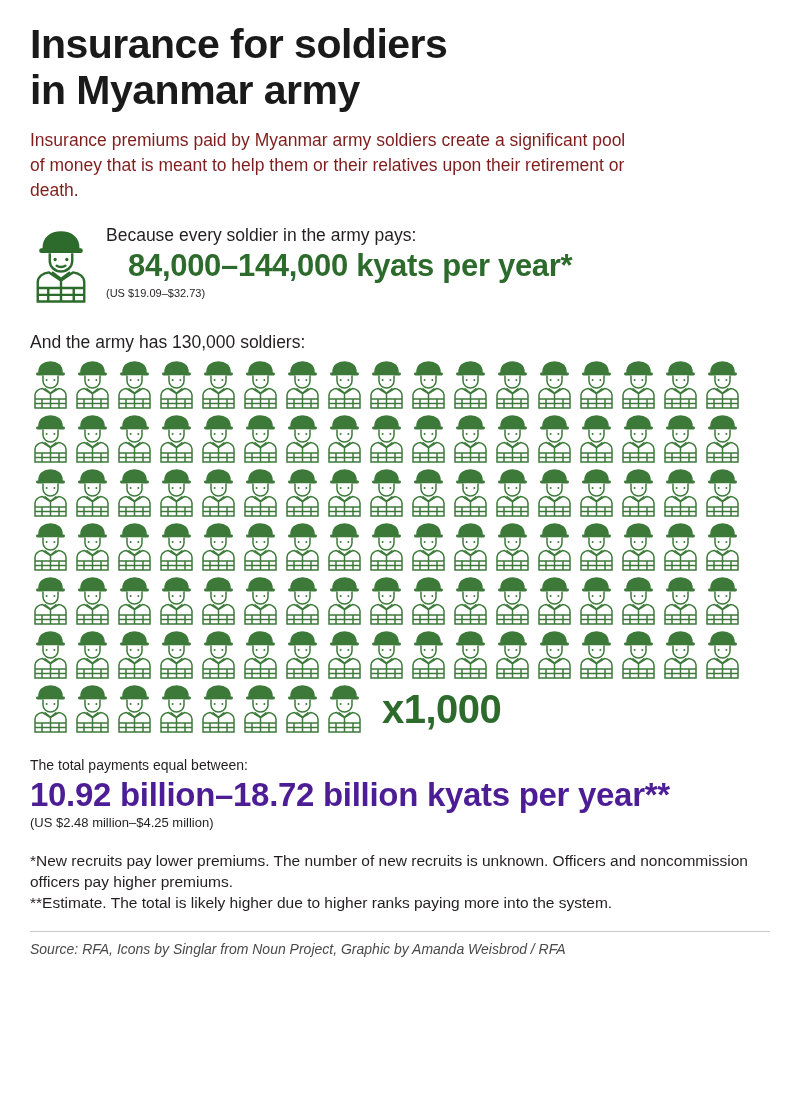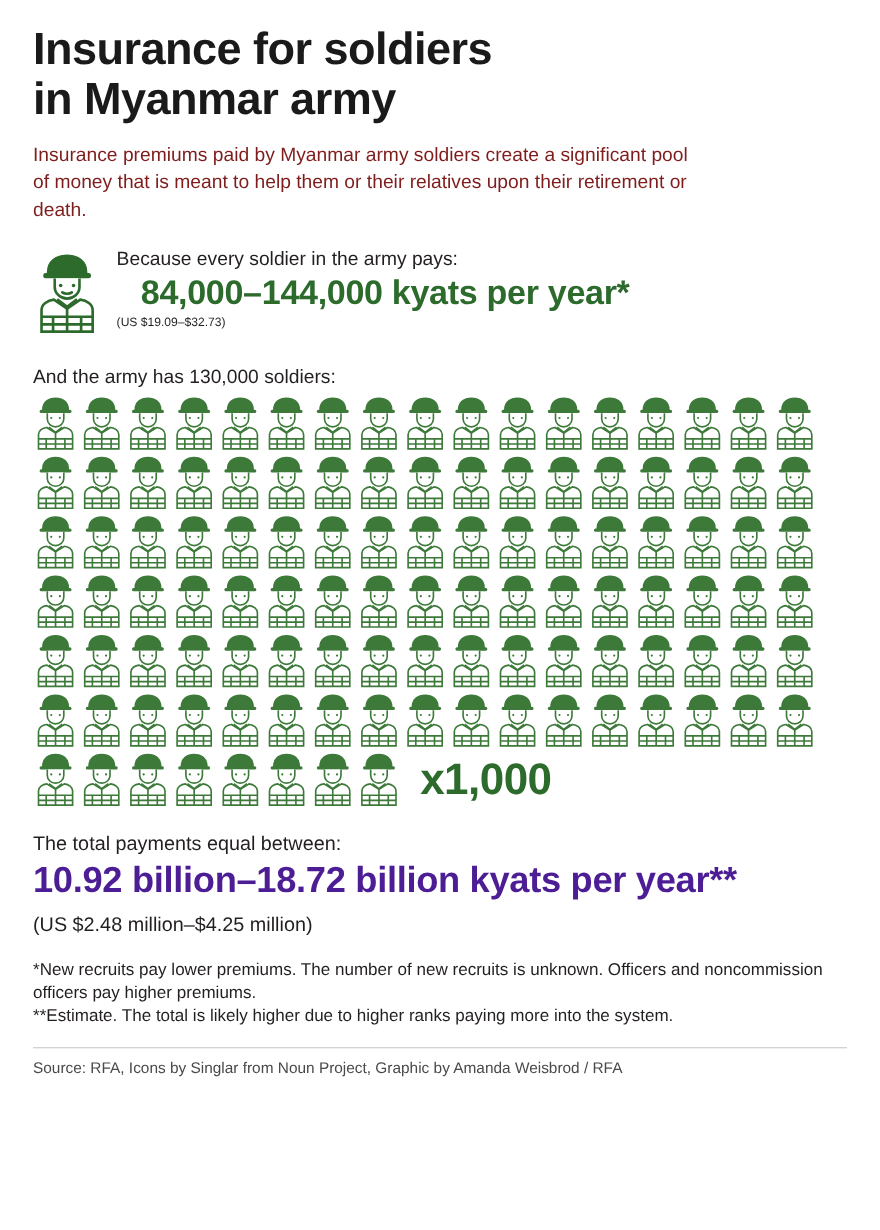--- a/index.html
+++ b/index.html
@@ -90,54 +90,54 @@
   .multiplier {
     font-size: 40px;
     font-weight: bold;
     color: #2d6b2d;
     margin-left: 16px;
     line-height: 1;
     padding-bottom: 6px;
     letter-spacing: -0.5px;
   }
   .total-lead {
-    font-size: 18px;
+    font-size: 14px;
     margin-top: 22px;
     margin-bottom: 2px;
   }
   .total-amount {
     font-size: 33px;
     font-weight: bold;
     color: #4c1d95;
     line-height: 1.2;
     letter-spacing: -0.3px;
     max-width: 740px;
   }
   .total-usd {
-    font-size: 18px;
-    margin-top: 10px;
+    font-size: 13px;
   }
   .footnotes {
     font-size: 15.5px;
     line-height: 1.36;
     margin-top: 20px;
     max-width: 740px;
   }
   .footnote-line {
     display: block;
   }
   .source-rule {
     border: 0;
     border-top: 1px solid #c9c9c9;
     margin: 18px 0 0 0;
   }
   .source {
     font-size: 14px;
     color: #4a4a4a;
     padding-top: 9px;
+    font-style: italic;
   }
   .soldier svg, .premium-icon svg {
     display: block;
   }
 </style>
 </head>
 <body>
 
 <div class="page">
 

